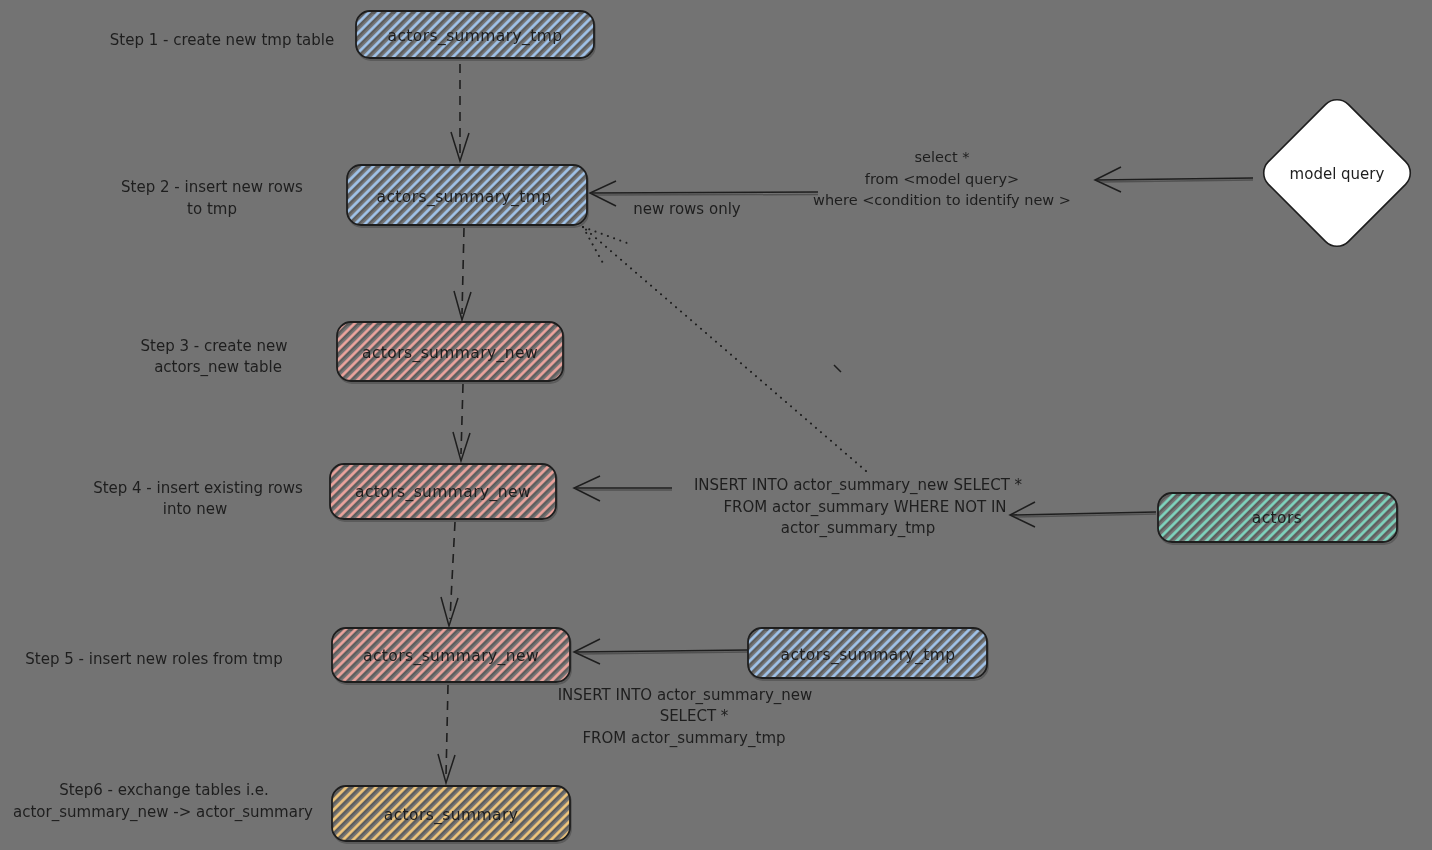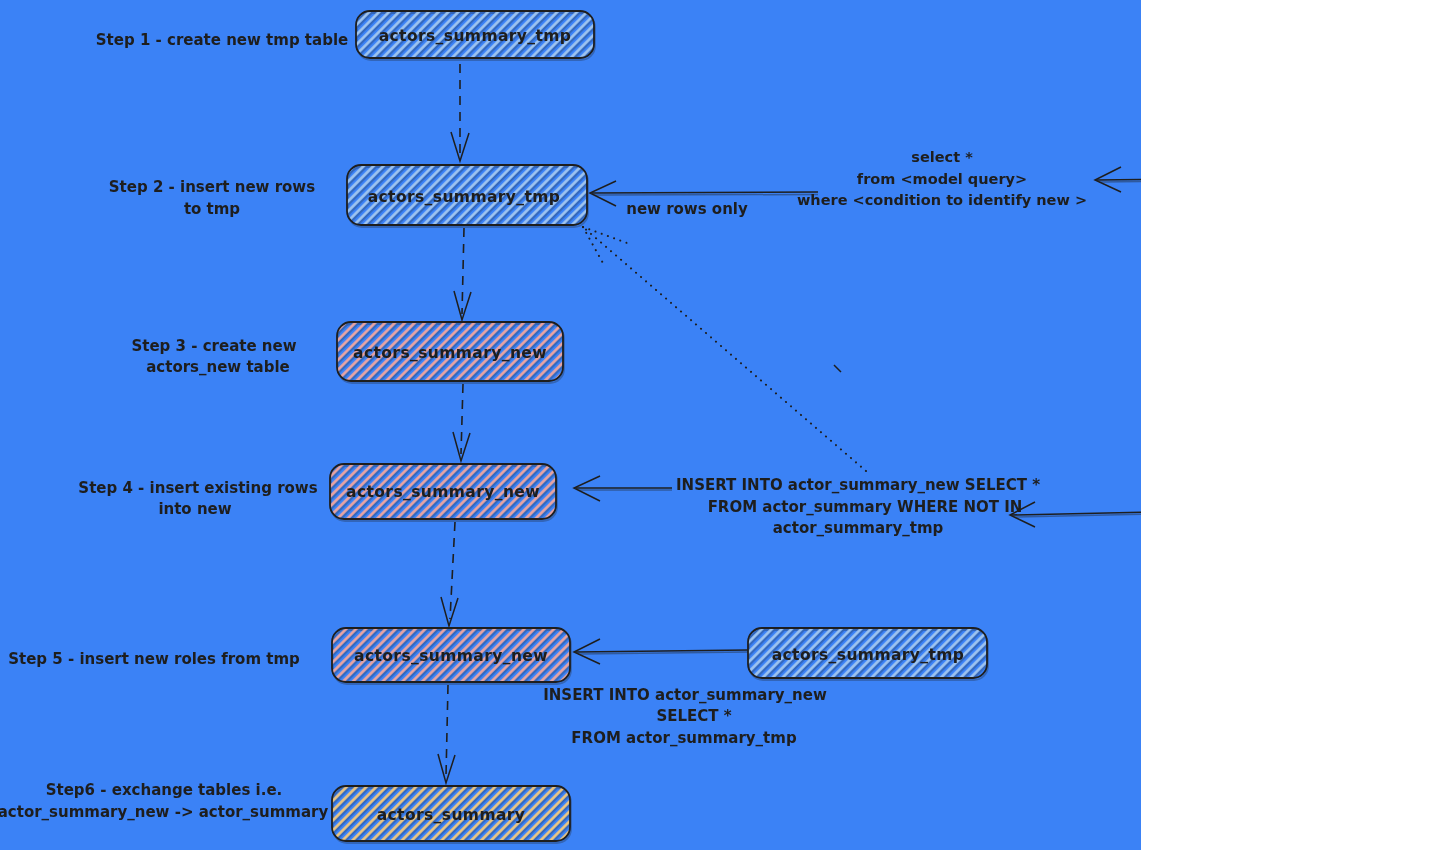--- a/index.html
+++ b/index.html
@@ -1,17 +1,17 @@
 <!DOCTYPE html>
 <html><head>
 <meta charset="utf-8">
 <style>
   html,body{margin:0;padding:0;background:#ffffff;}
-  .canvas{width:1141px;height:850px;position:relative;background:#3b82f6;
-          font-family:"DejaVu Sans",sans-serif;overflow:hidden;font-weight:bold;}
+  .canvas{width:1432px;height:850px;position:relative;background:#737373;
+          font-family:"DejaVu Sans",sans-serif;overflow:hidden;}
   svg{display:block;}
   svg text{fill:#1e1e1e;}
   .lbl{font-size:15px;}
   .node-lbl{font-size:15.5px;letter-spacing:.4px;}
   .sql{font-size:14.5px;}
   .sqlu{font-size:15px;}
   .node{stroke:#1e1e1e;stroke-width:1.8;filter:drop-shadow(1px 2px 0 rgba(30,30,30,.28));}
   .plain{fill:#ffffff;stroke:#1e1e1e;stroke-width:1.6;}
   .oline{stroke:#1e1e1e;stroke-width:1.5;fill:none;}
   .echo{opacity:.4;}

